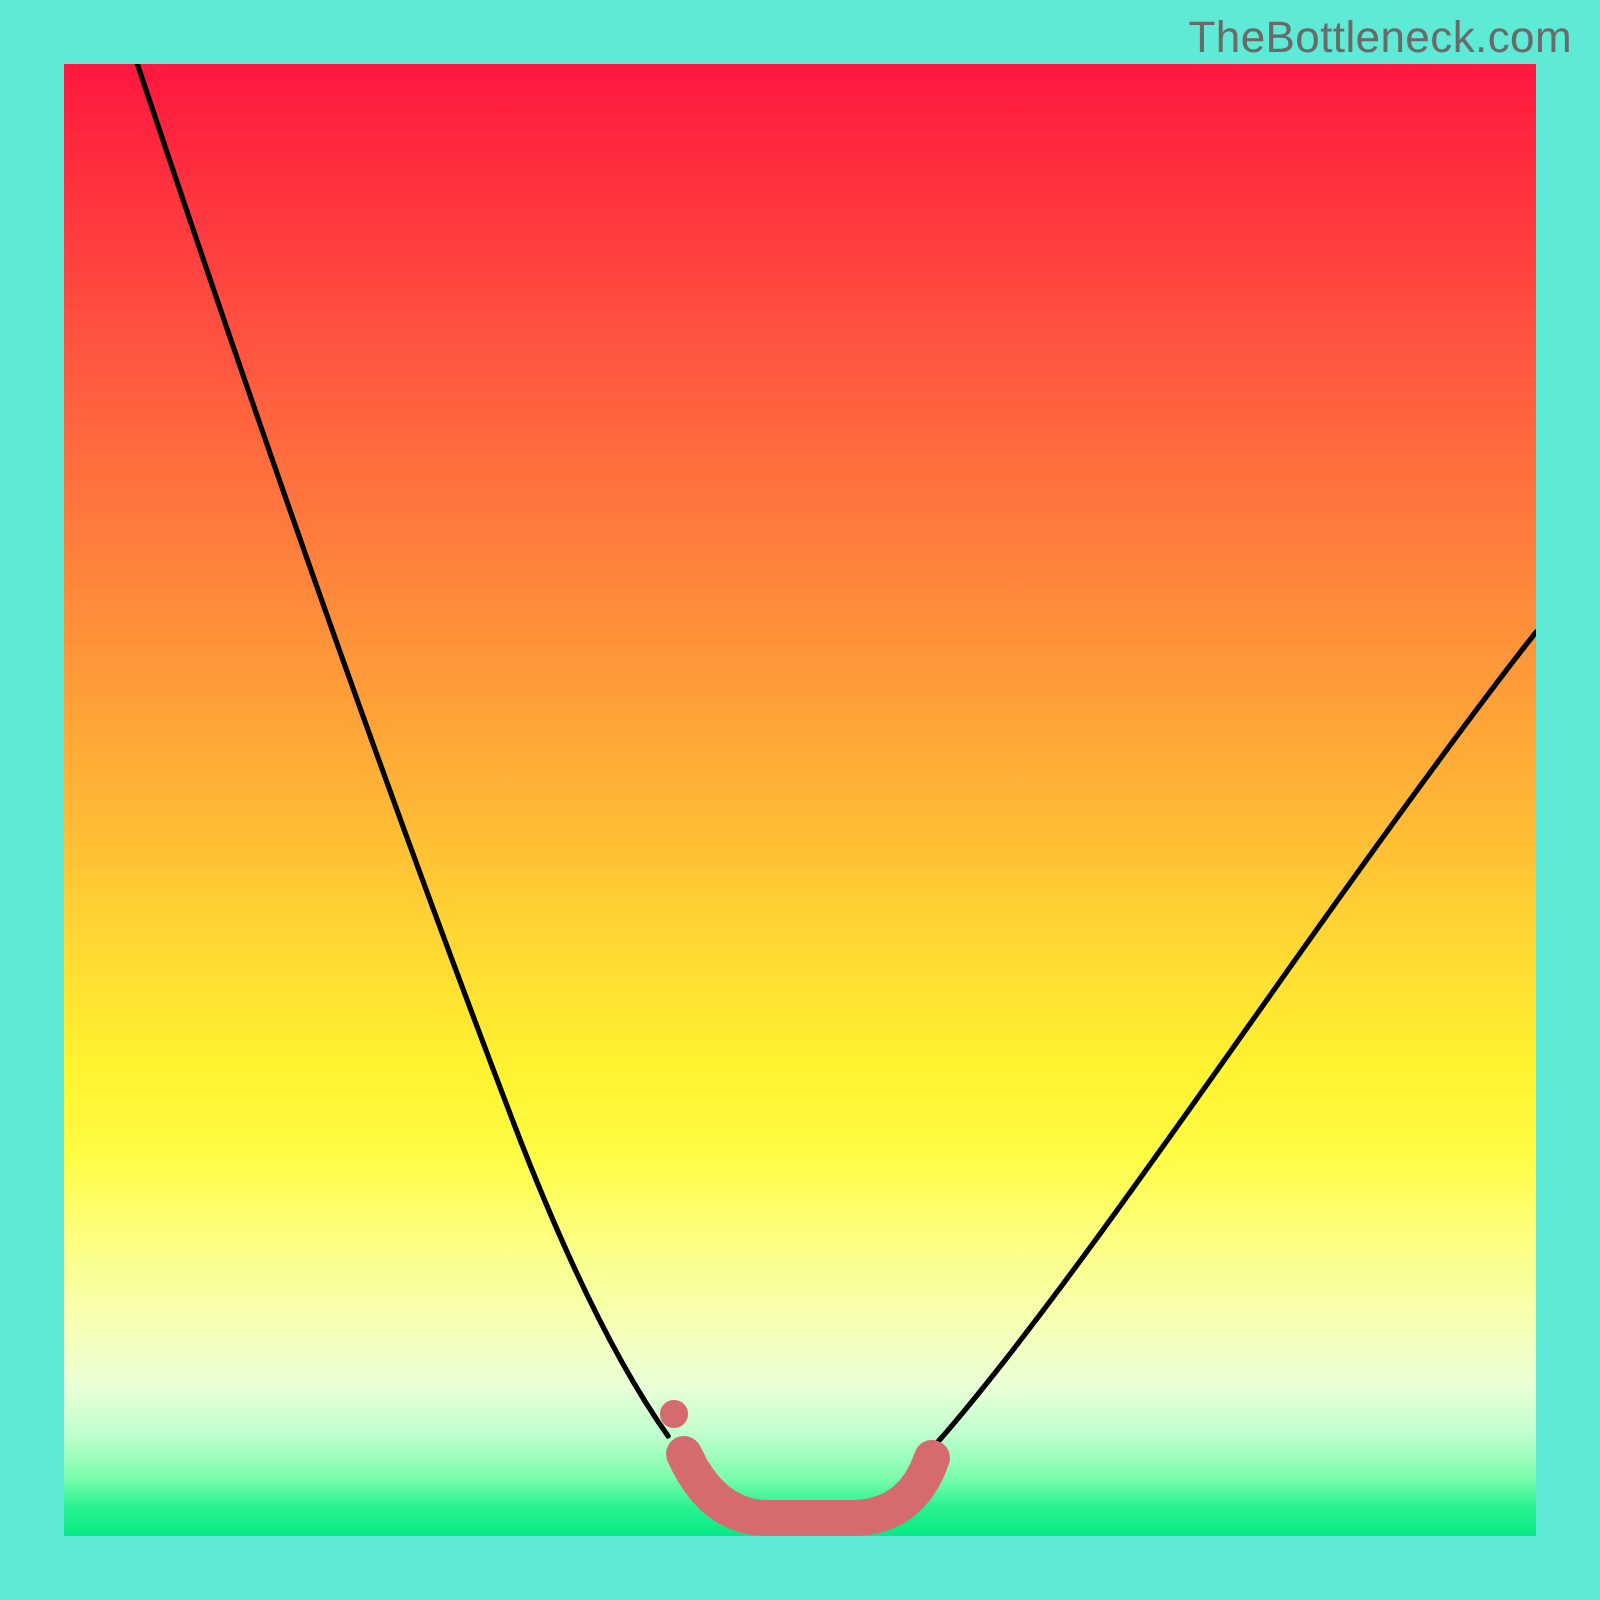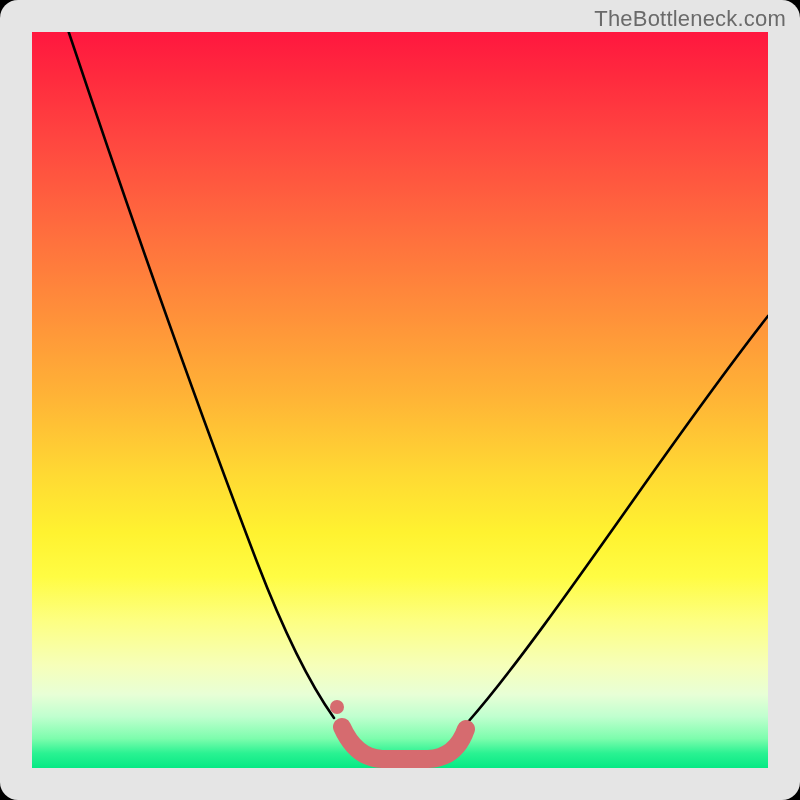--- a/index.html
+++ b/index.html
@@ -10,22 +10,21 @@
     background: #000;
     overflow: hidden;
     font-family: Arial, Helvetica, sans-serif;
   }
   .frame {
     position: absolute;
     left: 0;
     top: 0;
     width: 800px;
     height: 800px;
-    background: #e5e5e5;
-    border-radius: 18px;
+    background: #5eead4;
   }
   .plot {
     position: absolute;
     left: 32px;
     top: 32px;
     width: 736px;
     height: 736px;
     
     background: linear-gradient(to bottom,
       #ff173f 0%,

